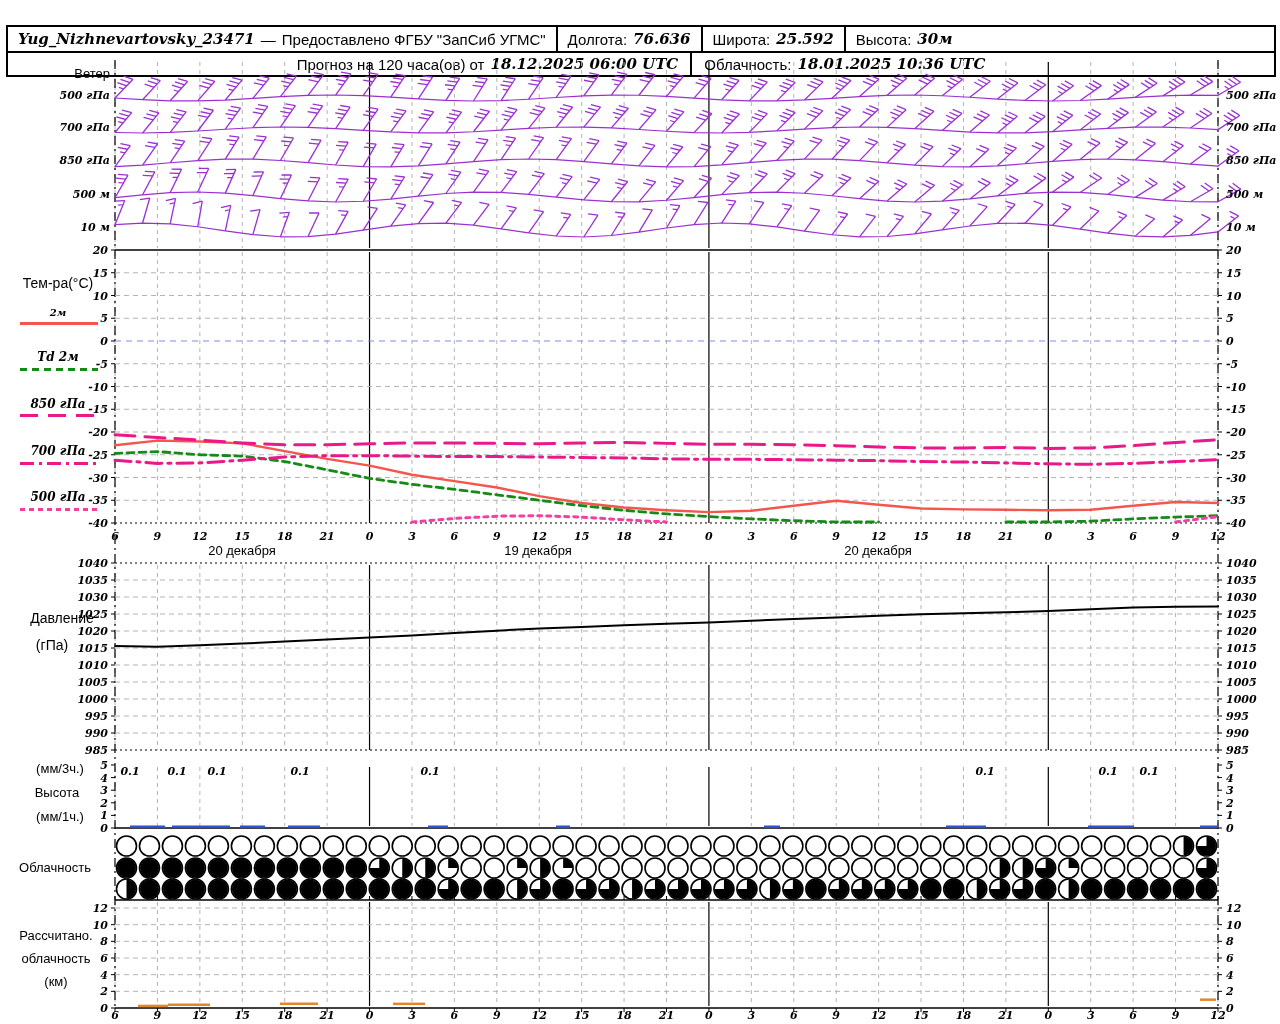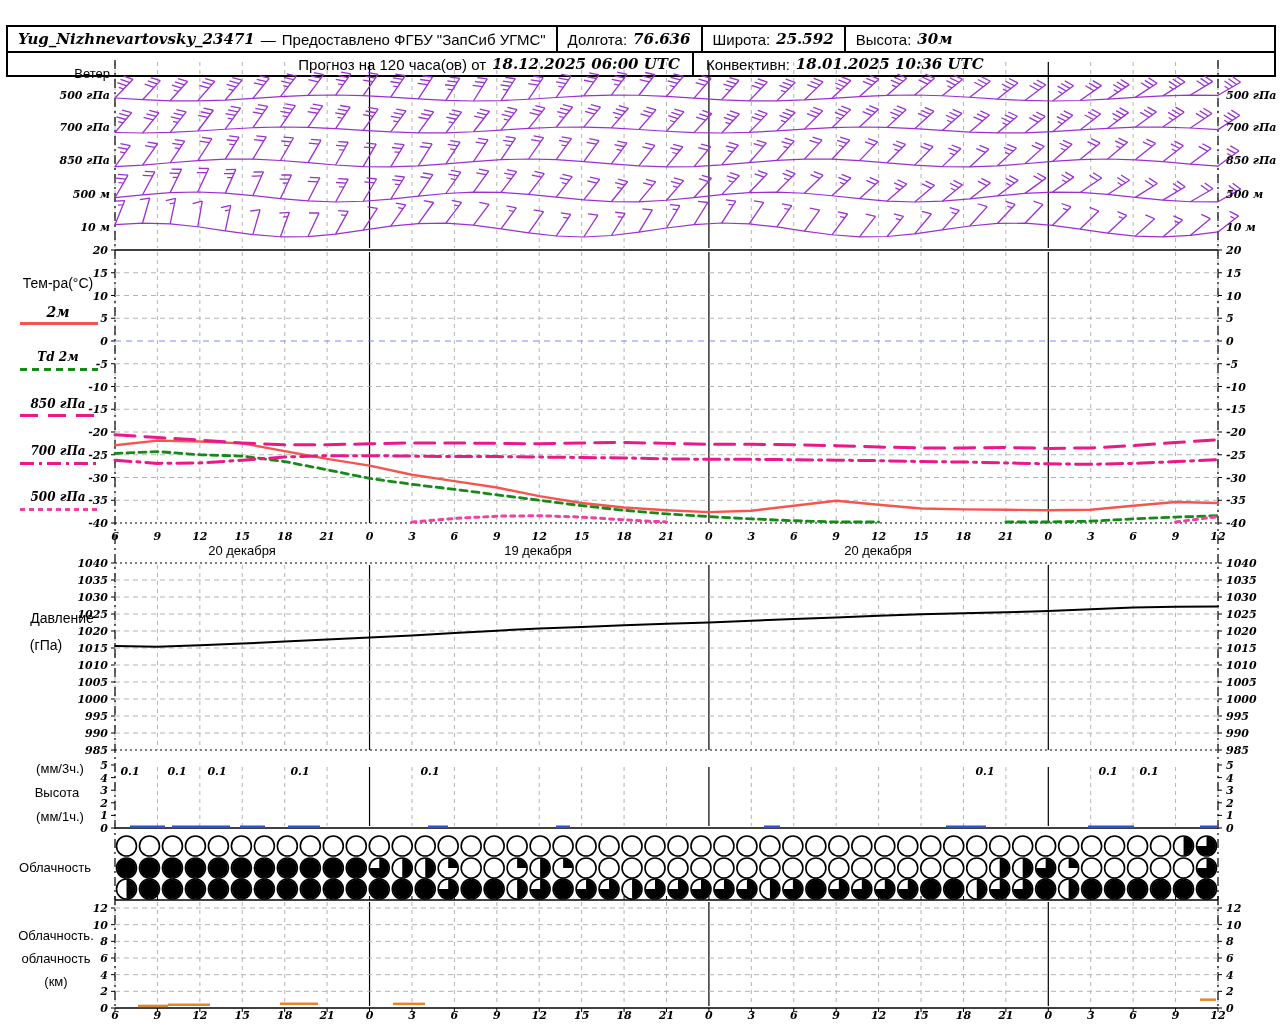--- a/index.html
+++ b/index.html
@@ -54,21 +54,21 @@
         <span>Высота:</span>
         <span class="val">30м</span>
       </div>
     </div>
     <div class="hrow hrow2">
       <div class="hcell">
         <span>Прогноз на 120 часа(ов) от</span>
         <span class="val">18.12.2025 06:00 UTC</span>
       </div>
       <div class="hcell">
-        <span>Конвективн:</span>
+        <span>Облачность:</span>
         <span class="val">18.01.2025 10:36 UTC</span>
       </div>
     </div>
   </div>
 
   <svg id="plot" width="1280" height="1024" viewBox="0 0 1280 1024">
       <line x1="115" y1="62" x2="115" y2="248" stroke="#b4b4b4" stroke-width="1" stroke-dasharray="4 4"></line>
       <line x1="157.4230769230769" y1="62" x2="157.4230769230769" y2="248" stroke="#b4b4b4" stroke-width="1" stroke-dasharray="4 4"></line>
       <line x1="199.84615384615384" y1="62" x2="199.84615384615384" y2="248" stroke="#b4b4b4" stroke-width="1" stroke-dasharray="4 4"></line>
       <line x1="242.26923076923077" y1="62" x2="242.26923076923077" y2="248" stroke="#b4b4b4" stroke-width="1" stroke-dasharray="4 4"></line>
@@ -1374,42 +1374,42 @@
       <line x1="168" y1="1004.6666666666666" x2="210" y2="1004.6666666666666" stroke="#e2862c" stroke-width="2.5"></line>
       <line x1="280" y1="1003.8333333333334" x2="318" y2="1003.8333333333334" stroke="#e2862c" stroke-width="2.5"></line>
       <line x1="393" y1="1003.8333333333334" x2="425" y2="1003.8333333333334" stroke="#e2862c" stroke-width="2.5"></line>
       <line x1="1200" y1="999.6666666666666" x2="1216" y2="999.6666666666666" stroke="#e2862c" stroke-width="2.5"></line>
     </svg>
 
   <div class="lab cr" style="left:110px;top:73px;">Ветер</div>
 
   <div class="legendcol">
     <div class="lab cc" style="position:absolute;left:54px;top:33px;font-size:14px;">Тем-ра(°C)</div>
-    <div class="num cc" style="left:54px;top:62px;font-size:14px;">2м</div>
+    <div class="num cc" style="left:54px;top:62px;font-size:10px;">2м</div>
     <div class="legsample ls-solid" style="top:72px;"></div>
     <div class="num cc" style="left:54px;top:107px;font-size:12px;">Td  2м</div>
     <div class="legsample ls-gdash" style="top:118px;"></div>
     <div class="num cc" style="left:54px;top:154px;font-size:12px;">850 гПа</div>
     <div class="legsample ls-ldash" style="top:164px;"></div>
     <div class="num cc" style="left:54px;top:201px;font-size:12px;">700 гПа</div>
     <div class="legsample ls-dashdot" style="top:212px;"></div>
     <div class="num cc" style="left:54px;top:247px;font-size:12px;">500 гПа</div>
     <div class="legsample ls-dots" style="top:258px;"></div>
   </div>
 
   <div class="lab cc" style="left:62px;top:618px;font-size:14px;">Давление</div>
-  <div class="lab cc" style="left:46px;top:645px;font-size:14px;text-align:right;">(гПа)</div>
+  <div class="lab cc" style="left:52px;top:645px;font-size:14px;text-align:right;">(гПа)</div>
 
   <div class="lab cc" style="left:60px;top:768px;">(мм/3ч.)</div>
   <div class="lab cc" style="left:57px;top:792px;">Высота</div>
   <div class="lab cc" style="left:60px;top:816px;">(мм/1ч.)</div>
 
   <div class="lab cc" style="left:55px;top:867px;">Облачность</div>
 
-  <div class="lab cc" style="left:56px;top:935px;">Облачность.</div>
+  <div class="lab cc" style="left:56px;top:935px;">Рассчитано.</div>
   <div class="lab cc" style="left:56px;top:958px;">облачность</div>
   <div class="lab cc" style="left:56px;top:981px;">(км)</div>
 
 <div class="num cr" style="left: 110px; top: 95px;">500 гПа</div>
     <div class="num cl" style="left: 1226px; top: 95px;">500 гПа</div>
     <div class="num cr" style="left: 110px; top: 127px;">700 гПа</div>
     <div class="num cl" style="left: 1226px; top: 127px;">700 гПа</div>
     <div class="num cr" style="left: 110px; top: 160px;">850 гПа</div>
     <div class="num cl" style="left: 1226px; top: 160px;">850 гПа</div>
     <div class="num cr" style="left: 110px; top: 194px;">500 м</div>

